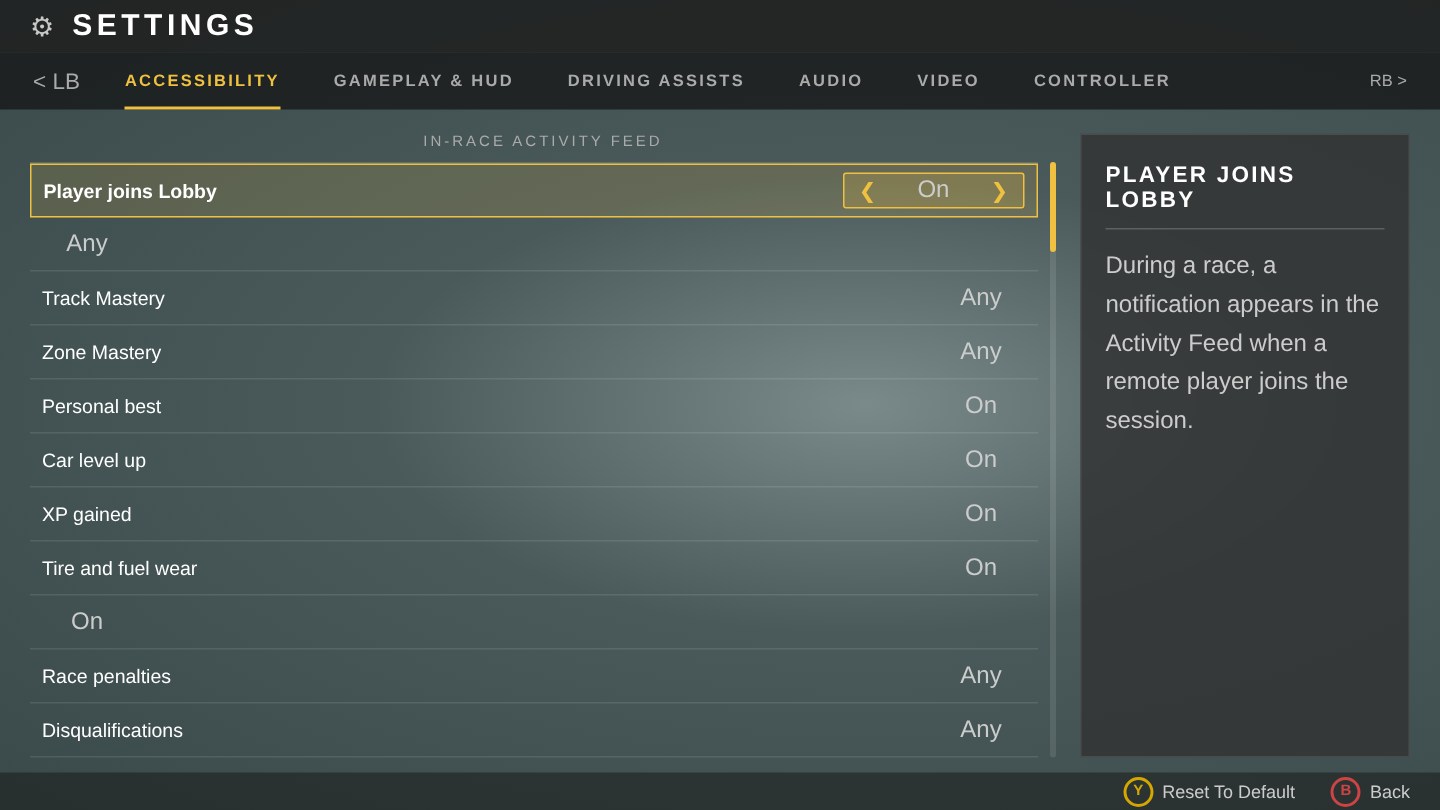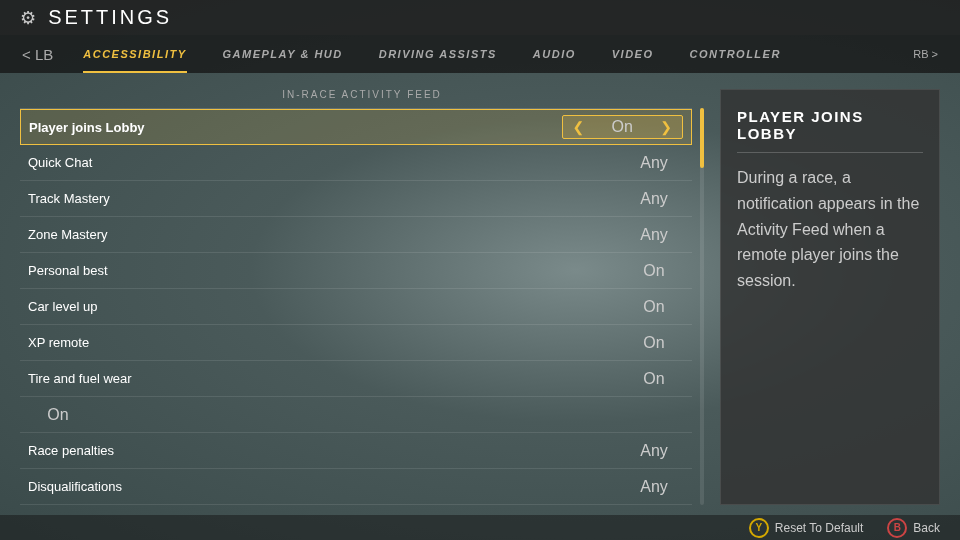--- a/index.html
+++ b/index.html
@@ -37,21 +37,21 @@
       padding: 0 20px;
       gap: 12px;
     }
     .header-gear {
       color: #c8c8c8;
       font-size: 18px;
     }
     .header-title {
       color: #ffffff;
       font-size: 20px;
-      font-weight: 400;
+      font-weight: 700;
       letter-spacing: 3px;
       text-transform: uppercase;
     }
 
     
     .nav-bar {
       display: flex;
       align-items: center;
       background: rgba(20,20,20,0.75);
       height: 38px;
@@ -252,21 +252,21 @@
 <div class="container">
 
   <div class="header">
     <span class="header-gear">⚙</span>
     <span class="header-title">SETTINGS</span>
   </div>
 
   <div class="nav-bar">
     <span class="nav-lb">&lt; LB</span>
 
-    <div id="nav-tabs-container" style="display:flex; align-items:center;font-style:italic;">
+    <div id="nav-tabs-container" style="display:flex; align-items:center;">
         <div class="nav-tab active">ACCESSIBILITY</div>
         <div class="nav-tab">GAMEPLAY &amp; HUD</div>
         <div class="nav-tab">DRIVING ASSISTS</div>
         <div class="nav-tab">AUDIO</div>
         <div class="nav-tab">VIDEO</div>
         <div class="nav-tab">CONTROLLER</div>
       </div>
     <span class="nav-rb">RB &gt;</span>
   </div>
 
@@ -278,41 +278,40 @@
         <div class="settings-list" id="settings-list" style="flex:1;">
             <div class="setting-row selected">
               <span class="setting-name">Player joins Lobby</span>
               <div class="setting-value-wrapper">
                 <span class="arrow">❮</span>
                 <span class="setting-value">On</span>
                 <span class="arrow">❯</span>
               </div>
             </div>
             <div class="setting-row">
-              <span class="setting-name">Quick Chat</span>
               <span class="setting-value">Any</span>
             </div>
             <div class="setting-row">
               <span class="setting-name">Track Mastery</span>
               <span class="setting-value">Any</span>
             </div>
             <div class="setting-row">
               <span class="setting-name">Zone Mastery</span>
               <span class="setting-value">Any</span>
             </div>
             <div class="setting-row">
               <span class="setting-name">Personal best</span>
               <span class="setting-value">On</span>
             </div>
             <div class="setting-row">
               <span class="setting-name">Car level up</span>
               <span class="setting-value">On</span>
             </div>
             <div class="setting-row">
-              <span class="setting-name">XP remote</span>
+              <span class="setting-name">XP gained</span>
               <span class="setting-value">On</span>
             </div>
             <div class="setting-row">
               <span class="setting-name">Tire and fuel wear</span>
               <span class="setting-value">On</span>
             </div>
             <div class="setting-row">
               <span class="setting-value">On</span>
             </div>
             <div class="setting-row">

